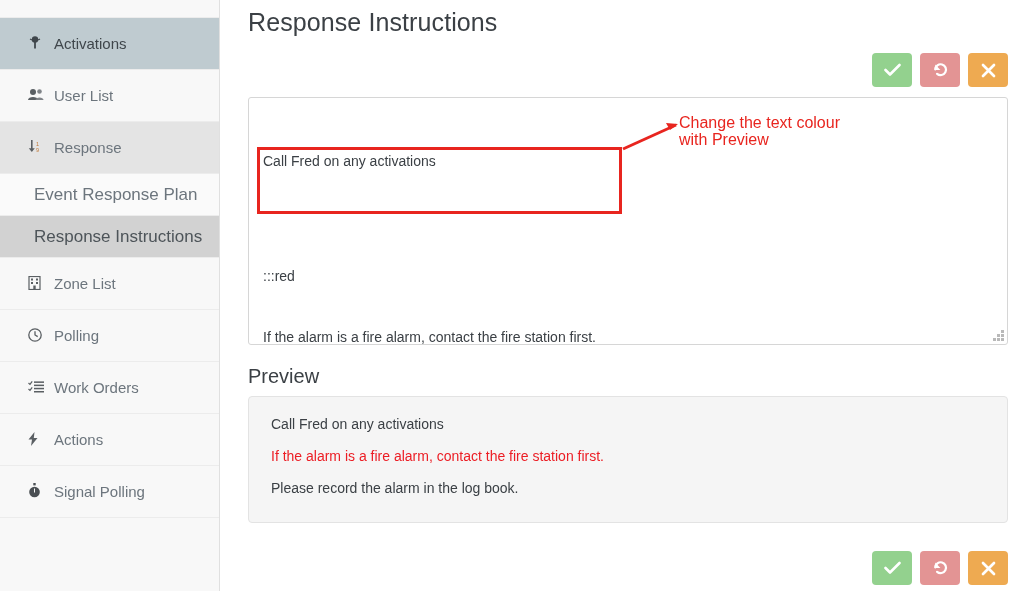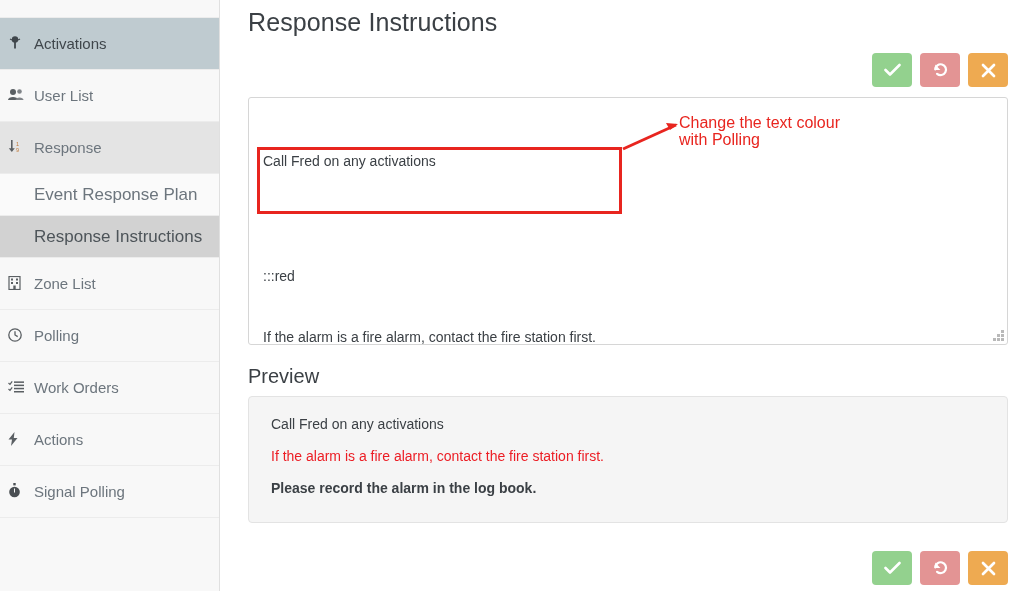--- a/index.html
+++ b/index.html
@@ -25,21 +25,21 @@
     border-right: 1px solid #e0e0e0;
     position: relative;
     flex: 0 0 220px;
     overflow: hidden;
   }
   .nav-item {
     position: relative;
     height: 52px;
     display: flex;
     align-items: center;
-    padding-left: 8px;
+    padding-left: 28px;
     font-size: 15px;
     color: #6c757d;
     background: #f8f8f8;
     border-bottom: 1px solid #ececec;
     cursor: pointer;
     white-space: nowrap;
   }
   .nav-item .nic {
     width: 22px;
     display: inline-block;
@@ -189,21 +189,21 @@
     border: 1px solid #e3e3e3;
     border-radius: 4px;
     padding: 18px 22px 20px 22px;
   }
   #preview-box p {
     margin: 0 0 14px 0;
     font-size: 14px;
     color: #3b4045;
     line-height: 1.3;
   }
-  #preview-box p:last-child { margin-bottom: 4px; font-weight: bold; }
+  #preview-box p:last-child { margin-bottom: 4px; }
   #preview-box p.red { color: #ec1d24; }
 </style>
 </head>
 <body>
 
 <div id="app">
 
   <nav id="sidebar">
 
     <div class="nav-item" id="nav-signals">
@@ -408,17 +408,17 @@
   </section>
 
   <div id="annot">
     <div id="annot-box"></div>
     <svg width="1036" height="591" style="position:absolute;left:0;top:0;" xmlns="http://www.w3.org/2000/svg">
       <path d="M623 149 L676 125" stroke="#e8251f" stroke-width="3" fill="none"></path>
       <path d="M678 124 L666 123 L670 130 Z" fill="#e8251f"></path>
     </svg>
     <div id="annot-text">
       <div>Change the text colour</div>
-      <div>with Polling</div>
+      <div>with Preview</div>
     </div>
   </div>
 
 </div>
 
 </body></html>

